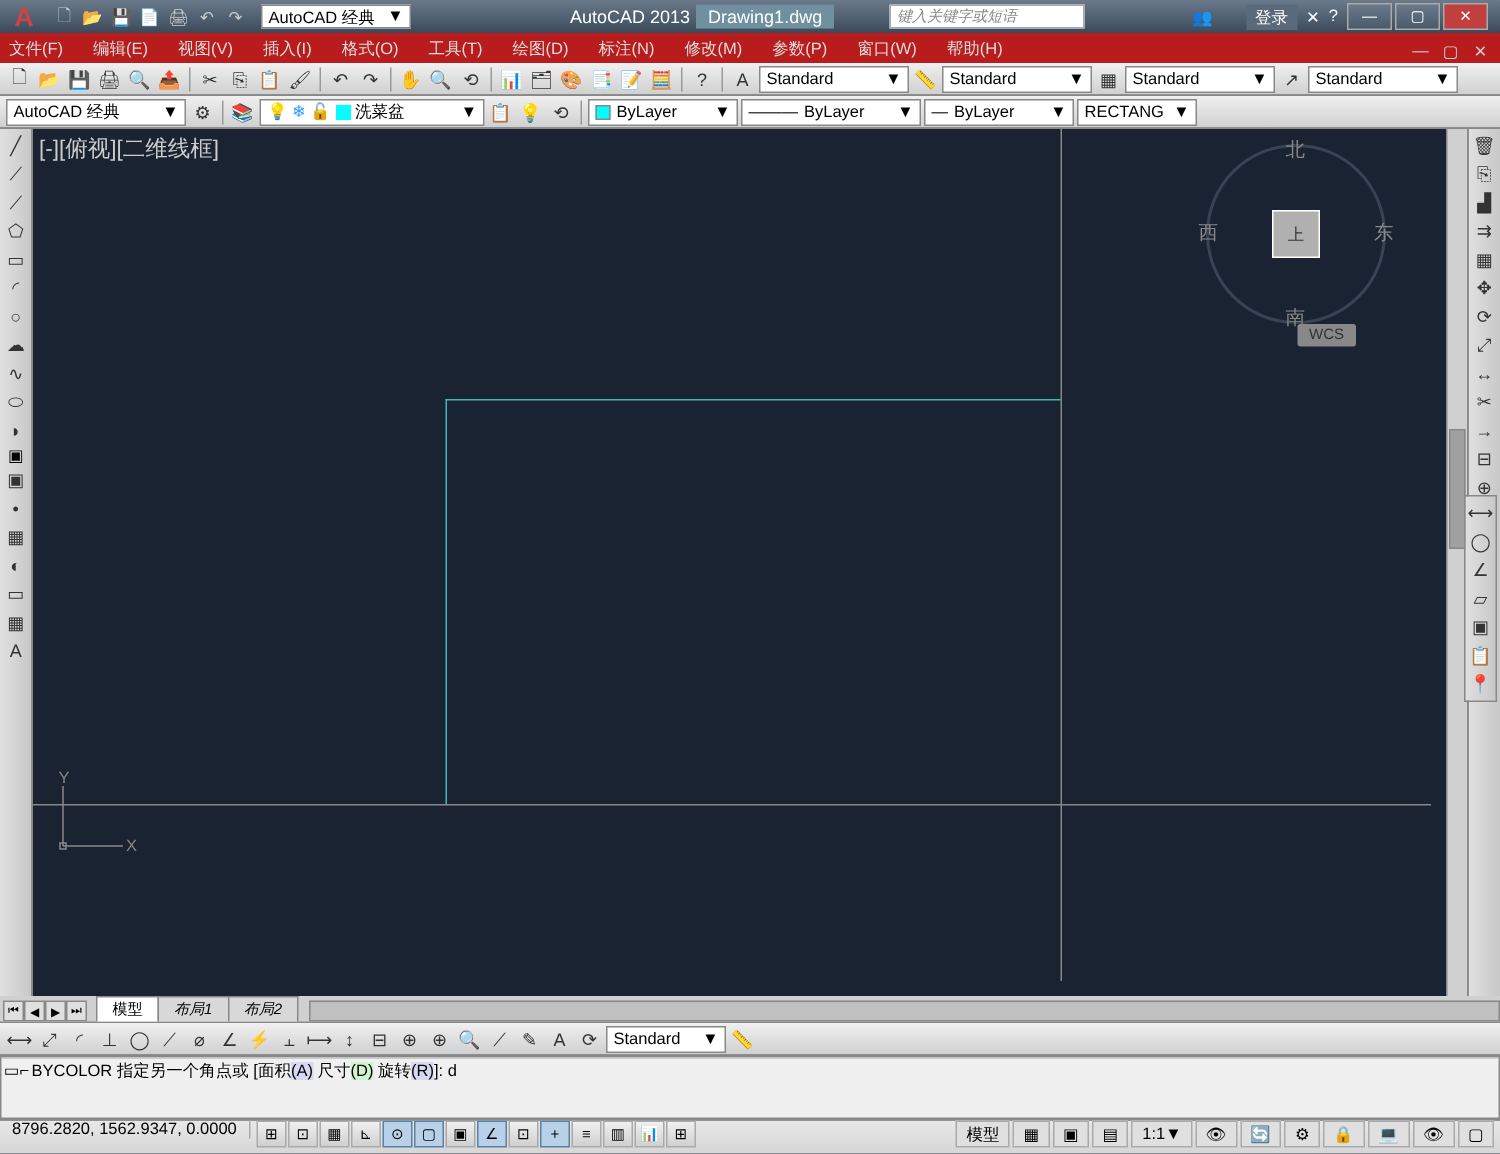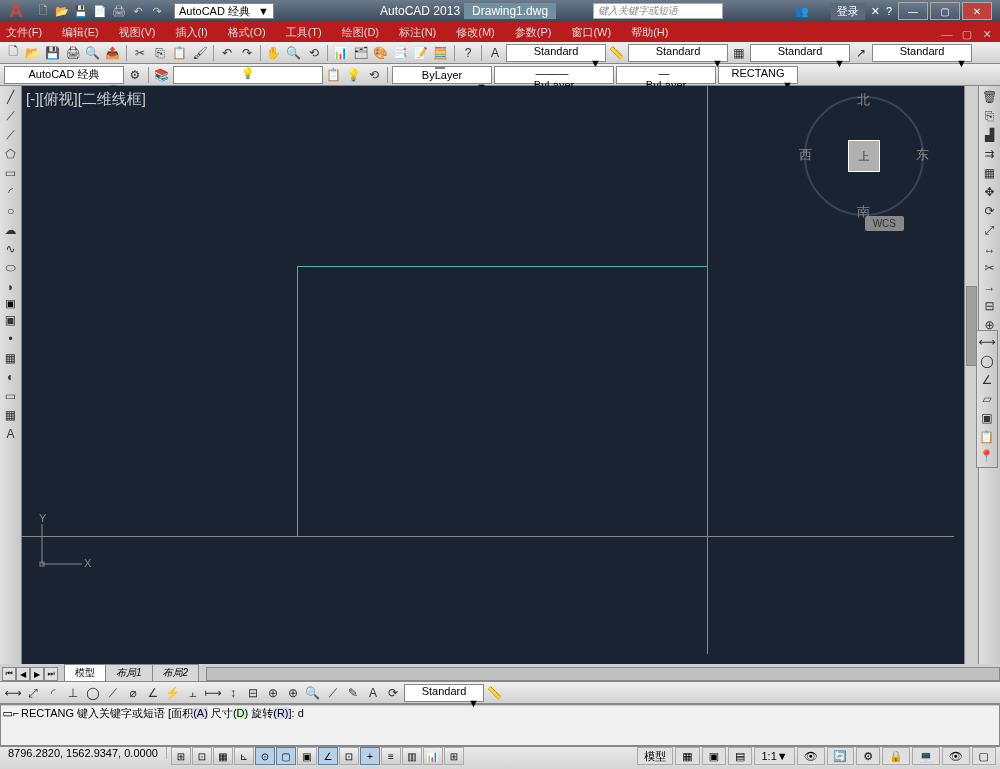--- a/index.html
+++ b/index.html
@@ -22,21 +22,21 @@
 .win-close { background: #c04040; }
 
 
 .menubar { height: 20px; background: #b91c1c; display: flex; align-items: flex-end; gap: 8px; }
 .menu-item { color: #ddd; font-size: 11px; padding: 2px 6px; cursor: pointer; }
 
 
 .toolbar { height: 22px; background: linear-gradient(#f0f0f0, #d0d0d0); border-bottom: 1px solid #888; display: flex; align-items: center; padding: 0 4px; gap: 2px; }
 .tb-btn { width: 18px; height: 18px; display: flex; align-items: center; justify-content: center; font-size: 12px; color: #333; cursor: pointer; }
 .tb-sep { width: 1px; height: 16px; background: #999; margin: 0 2px; }
-.tb-dd { height: 18px; background: #fff; border: 1px solid #888; display: flex; align-items: center; padding: 0 4px; font-size: 11px; min-width: 80px; flex-direction: column; }
+.tb-dd { height: 18px; background: #fff; border: 1px solid #888; display: flex; align-items: center; padding: 0 4px; font-size: 11px; min-width: 80px; }
 .tb-dd.wide { min-width: 100px; }
 
 
 .toolbar2 { height: 22px; background: linear-gradient(#f0f0f0,#d0d0d0); border-bottom: 1px solid #888; display: flex; align-items: center; padding: 0 4px; gap: 2px; }
 
 
 .main { display: flex; height: 578px; }
 .lefttools { width: 22px; background: linear-gradient(90deg,#e0e0e0,#c8c8c8); border-right: 1px solid #888; display: flex; flex-direction: column; padding-top: 2px; gap: 1px; align-items: center; }
 .lt-btn { width: 18px; height: 18px; display: flex; align-items: center; justify-content: center; font-size: 12px; color: #333; cursor: pointer; }
 .canvas-wrap { flex: 1; position: relative; background: #1a2332; }
@@ -360,21 +360,21 @@
       <span>Standard</span>
       <span style="margin-left:auto">▼</span>
     </div>
   <div class="tb-btn">📏</div>
 </div>
 
 <div class="cmdarea">
   <div class="cmd-line">
     <div class="cmd-icon">▭⌐</div>
     <div class="cmd-input">
-      <span>RECTANG 键入关键字或短语 [面积</span><span class="cmd-highlight-a">(A)</span><span> 尺寸</span><span class="cmd-highlight-d">(D)</span><span> 旋转</span><span class="cmd-highlight-r">(R)</span><span>]: </span><span>d</span>
+      <span>BYCOLOR 指定另一个角点或 [面积</span><span class="cmd-highlight-a">(A)</span><span> 尺寸</span><span class="cmd-highlight-d">(D)</span><span> 旋转</span><span class="cmd-highlight-r">(R)</span><span>]: </span><span>d</span>
     </div>
   </div>
 </div>
 
 <div class="statusbar">
   <div class="sb-coords">8796.2820, 1562.9347, 0.0000</div>
   <div class="sb-btns">
     <div class="sb-btn">⊞</div>
     <div class="sb-btn">⊡</div>
     <div class="sb-btn">▦</div>

